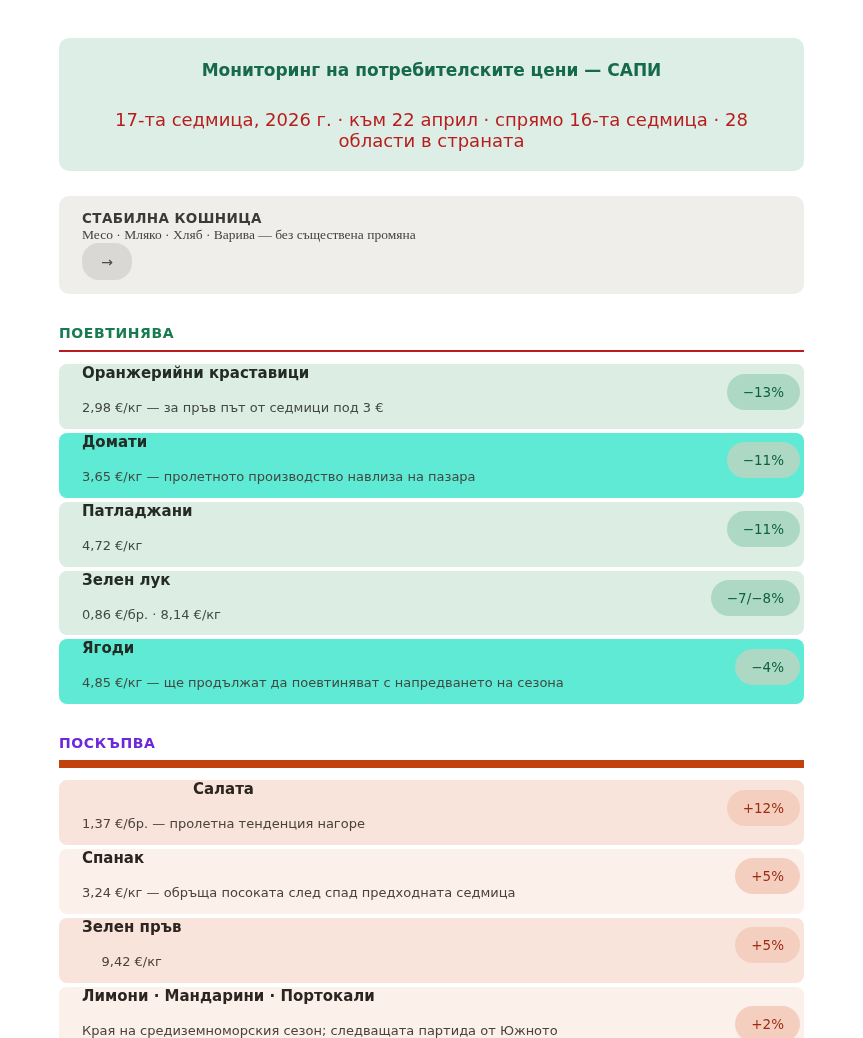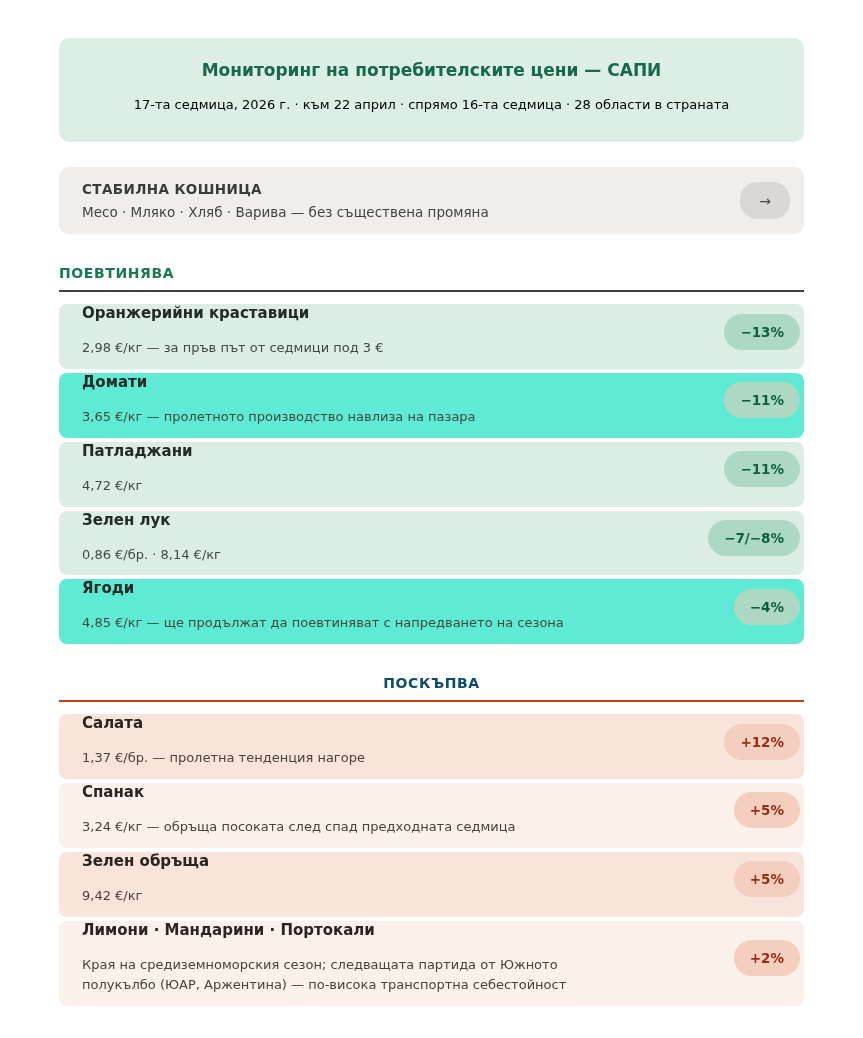--- a/index.html
+++ b/index.html
@@ -8,78 +8,78 @@
     background:#ffffff;
     font-family:"DejaVu Sans","Liberation Sans",sans-serif;
     -webkit-font-smoothing:antialiased;
     overflow:hidden;
   }
   .page{width:745px;margin:0 auto;padding-top:38px;}
 
   
   .header-card{
     background:#dceee5;border-radius:10px;
-    text-align:center;padding:22px 20px 30px;
+    text-align:center;padding:22px 20px 20px;
   }
   .header-title{
     color:#16694d;font-size:17px;font-weight:bold;line-height:1.25;
   }
   .header-subtitle{
-    color:#000000;font-size:13px;margin-top:16px;
+    color:#b91c1c;font-size:18px;margin-top:28px;
   }
 
   
   .basket-card{
     margin-top:25px;background:#efeeeb;border-radius:10px;
-    display:flex;align-items:center;justify-content:space-between;
-    padding:14px 14px 14px 23px;min-height:37px;
+    display:flex;align-items:flex-start;justify-content:space-between;
+    padding:14px 14px 14px 23px;min-height:37px;flex-direction:column;
   }
   .basket-title{
     color:#3a3a37;font-size:13.5px;font-weight:bold;letter-spacing:.4px;
   }
   .basket-desc{
-    color:#44443f;font-size:13.5px;margin-top:7px;
+    color:#44443f;font-size:13.5px;margin-top:1px;font-family:Liberation Serif, serif;
   }
   .basket-arrow-btn{
     flex-shrink:0;width:50px;height:37px;border:none;cursor:pointer;
     background:#d9d8d4;border-radius:17px;
     color:#4a4a48;font-size:14px;line-height:37px;text-align:center;
     font-family:inherit;
   }
 
   
   .section{margin-top:31px;}
   .section-heading{
     font-size:14px;font-weight:bold;letter-spacing:.6px;
     padding-bottom:9px;margin-bottom:12px;
   }
-  .section-cheaper .section-heading{color:#177a52;border-bottom:2px solid #404040;}
-  .section-pricier .section-heading{color:#0c4a6e;border-bottom:2px solid #c2410c;text-align:center;}
+  .section-cheaper .section-heading{color:#177a52;border-bottom:2px solid #b91c1c;}
+  .section-pricier .section-heading{color:#6d28d9;border-bottom:8px solid #c2410c;}
 
   .row{
     display:flex;align-items:center;justify-content:space-between;
     border-radius:8px;margin-bottom:4px;
     padding:0 4px 10px 23px;min-height:38px;box-sizing:content-box;
   }
   .row-green-a{background:#dcede3;}
   .row-green-b{background:#5eead4;}
-  .row-pink-a{background:#f8e4da;}
+  .row-pink-a{background:#f8e4da;text-align:center;}
   .row-pink-b{background:#fbf0ea;}
   .row-title{color:#242b24;font-size:15px;font-weight:bold;}
   .row-desc{
     color:#414a42;font-size:13px;margin-top:16px;line-height:1.6;
     white-space:pre-line;
   }
   .section-pricier .row-title{color:#2b2420;}
   .section-pricier .row-desc{color:#4b423c;}
 
   .badge{
     flex-shrink:0;margin-left:30px;
     border-radius:999px;padding:10px 16px;
-    font-size:13.5px;font-weight:bold;white-space:nowrap;
+    font-size:13.5px;font-weight:normal;white-space:nowrap;
   }
   .badge-down{background:#add9c4;color:#0e5e41;}
   .badge-up{background:#f4cfc0;color:#9b2c10;}
 </style>
 </head>
 <body>
 
 <div class="page">
 
   <div class="header-card">
@@ -156,21 +156,21 @@
     <div class="row row-pink-b">
       <div class="row-text">
         <div class="row-title">Спанак</div>
         <div class="row-desc">3,24 €/кг — обръща посоката след спад предходната седмица</div>
       </div>
       <div class="badge badge-up">+5%</div>
     </div>
 
     <div class="row row-pink-a">
       <div class="row-text">
-        <div class="row-title">Зелен обръща</div>
+        <div class="row-title">Зелен пръв</div>
         <div class="row-desc">9,42 €/кг</div>
       </div>
       <div class="badge badge-up">+5%</div>
     </div>
 
     <div class="row row-pink-b">
       <div class="row-text">
         <div class="row-title">Лимони · Мандарини · Портокали</div>
         <div class="row-desc">Края на средиземноморския сезон; следващата партида от Южното
 полукълбо (ЮАР, Аржентина) — по-висока транспортна себестойност</div>

